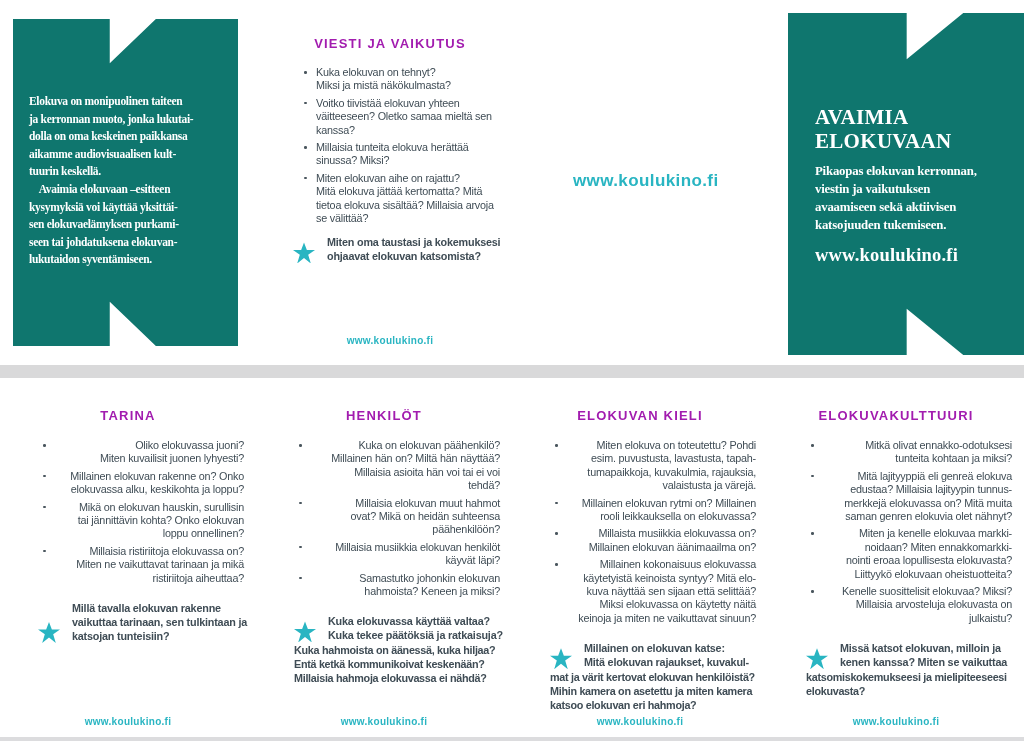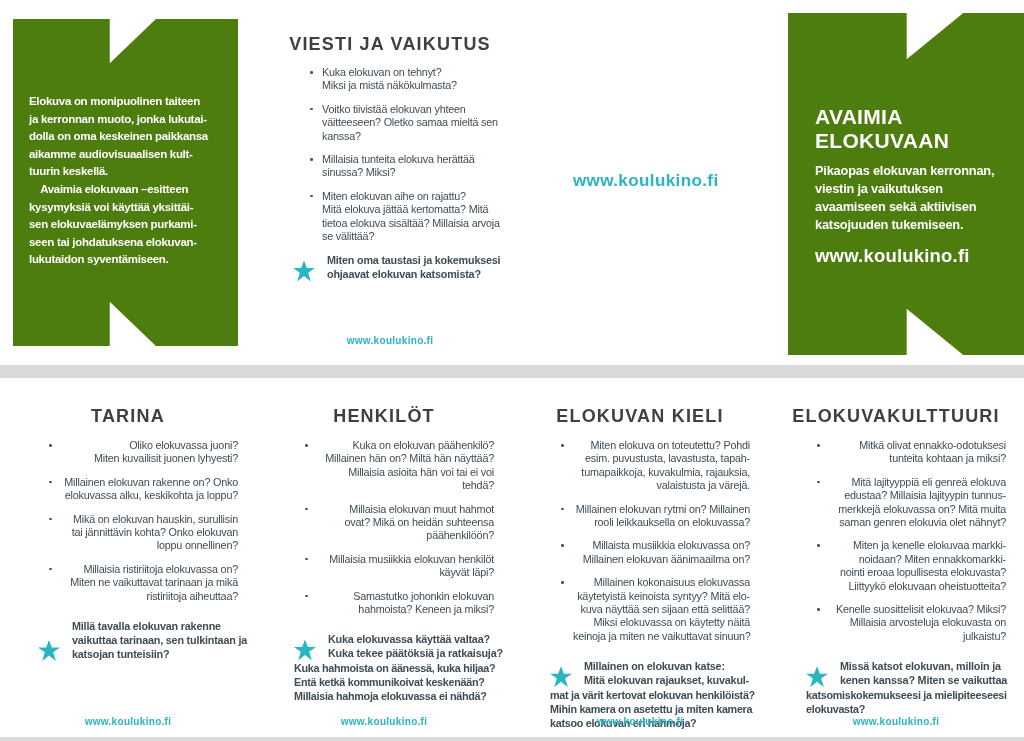--- a/index.html
+++ b/index.html
@@ -6,23 +6,24 @@
   #canvas{
     position:relative;width:1024px;height:741px;overflow:hidden;
     background:#ffffff;font-family:"Liberation Sans",sans-serif;
   }
   .sheet{position:absolute;left:0;width:1024px;background:#fff;}
   .sheet.top{top:0;height:365px;}
   .sheet.bottom{top:378px;height:363px;border-radius:7px;}
 
   
   .kblock{
-    position:absolute;background:#4d7c0f;
+    position:absolute;background:#0f766e;
     -webkit-clip-path:polygon(0 0,43% 0,43% 13.5%,63.5% 0,100% 0,100% 100%,63.5% 100%,43% 86.5%,43% 100%,0 100%);
     clip-path:polygon(0 0,43% 0,43% 13.5%,63.5% 0,100% 0,100% 100%,63.5% 100%,43% 86.5%,43% 100%,0 100%);
+    font-family:Liberation Serif, serif;
   }
   .k-logo{left:13px;top:19px;width:225px;height:327px;}
   .k-panel{left:788px;top:13px;width:228px;height:342px;padding-left:48px;}
 
   .k-logo-text{
     position:absolute;left:16px;top:74px;width:200px;margin:0;
     color:#ffffff;font-weight:bold;font-size:11.5px;line-height:17.6px;
     letter-spacing:-0.3px;white-space:pre;
   }
 
@@ -32,26 +33,26 @@
   .cover-url{margin:11px 0 0;font-size:18.5px;font-weight:bold;letter-spacing:0.2px;}
 
   .back-url{
     position:absolute;left:573px;top:171px;margin:0;
     color:#29b5c2;font-size:17px;font-weight:bold;letter-spacing:0.4px;
   }
 
   
   .q-col{position:absolute;top:0;}
   .q-col h2{
-    margin:0;padding:0;text-align:center;color:#404040;
-    font-size:18px;font-weight:bold;letter-spacing:1.2px;line-height:22px;
+    margin:0;padding:0;text-align:center;color:#a21caf;
+    font-size:13px;font-weight:bold;letter-spacing:1.2px;line-height:22px;
   }
   .q-col ul{list-style:none;padding:0;}
   .q-col li{
-    position:relative;padding-left:13px;margin:10px;
+    position:relative;padding-left:13px;margin:4px;
     color:#3f4c55;font-size:10.8px;line-height:13.4px;
     letter-spacing:-0.2px;white-space:pre;
   }
   .dot{position:absolute;left:1px;top:5px;width:2.6px;height:2.6px;border-radius:50%;background:#4a565e;}
 
   .star-block{color:#3f4c55;}
   .star-row{display:flex;align-items:flex-end;}
   .star{
     flex:none;width:22px;height:21px;background:#29b5c2;margin-top:1px;
     -webkit-clip-path:polygon(50% 0%,63% 36%,100% 36%,69% 58%,81% 100%,50% 74%,19% 100%,31% 58%,0% 36%,37% 36%);

